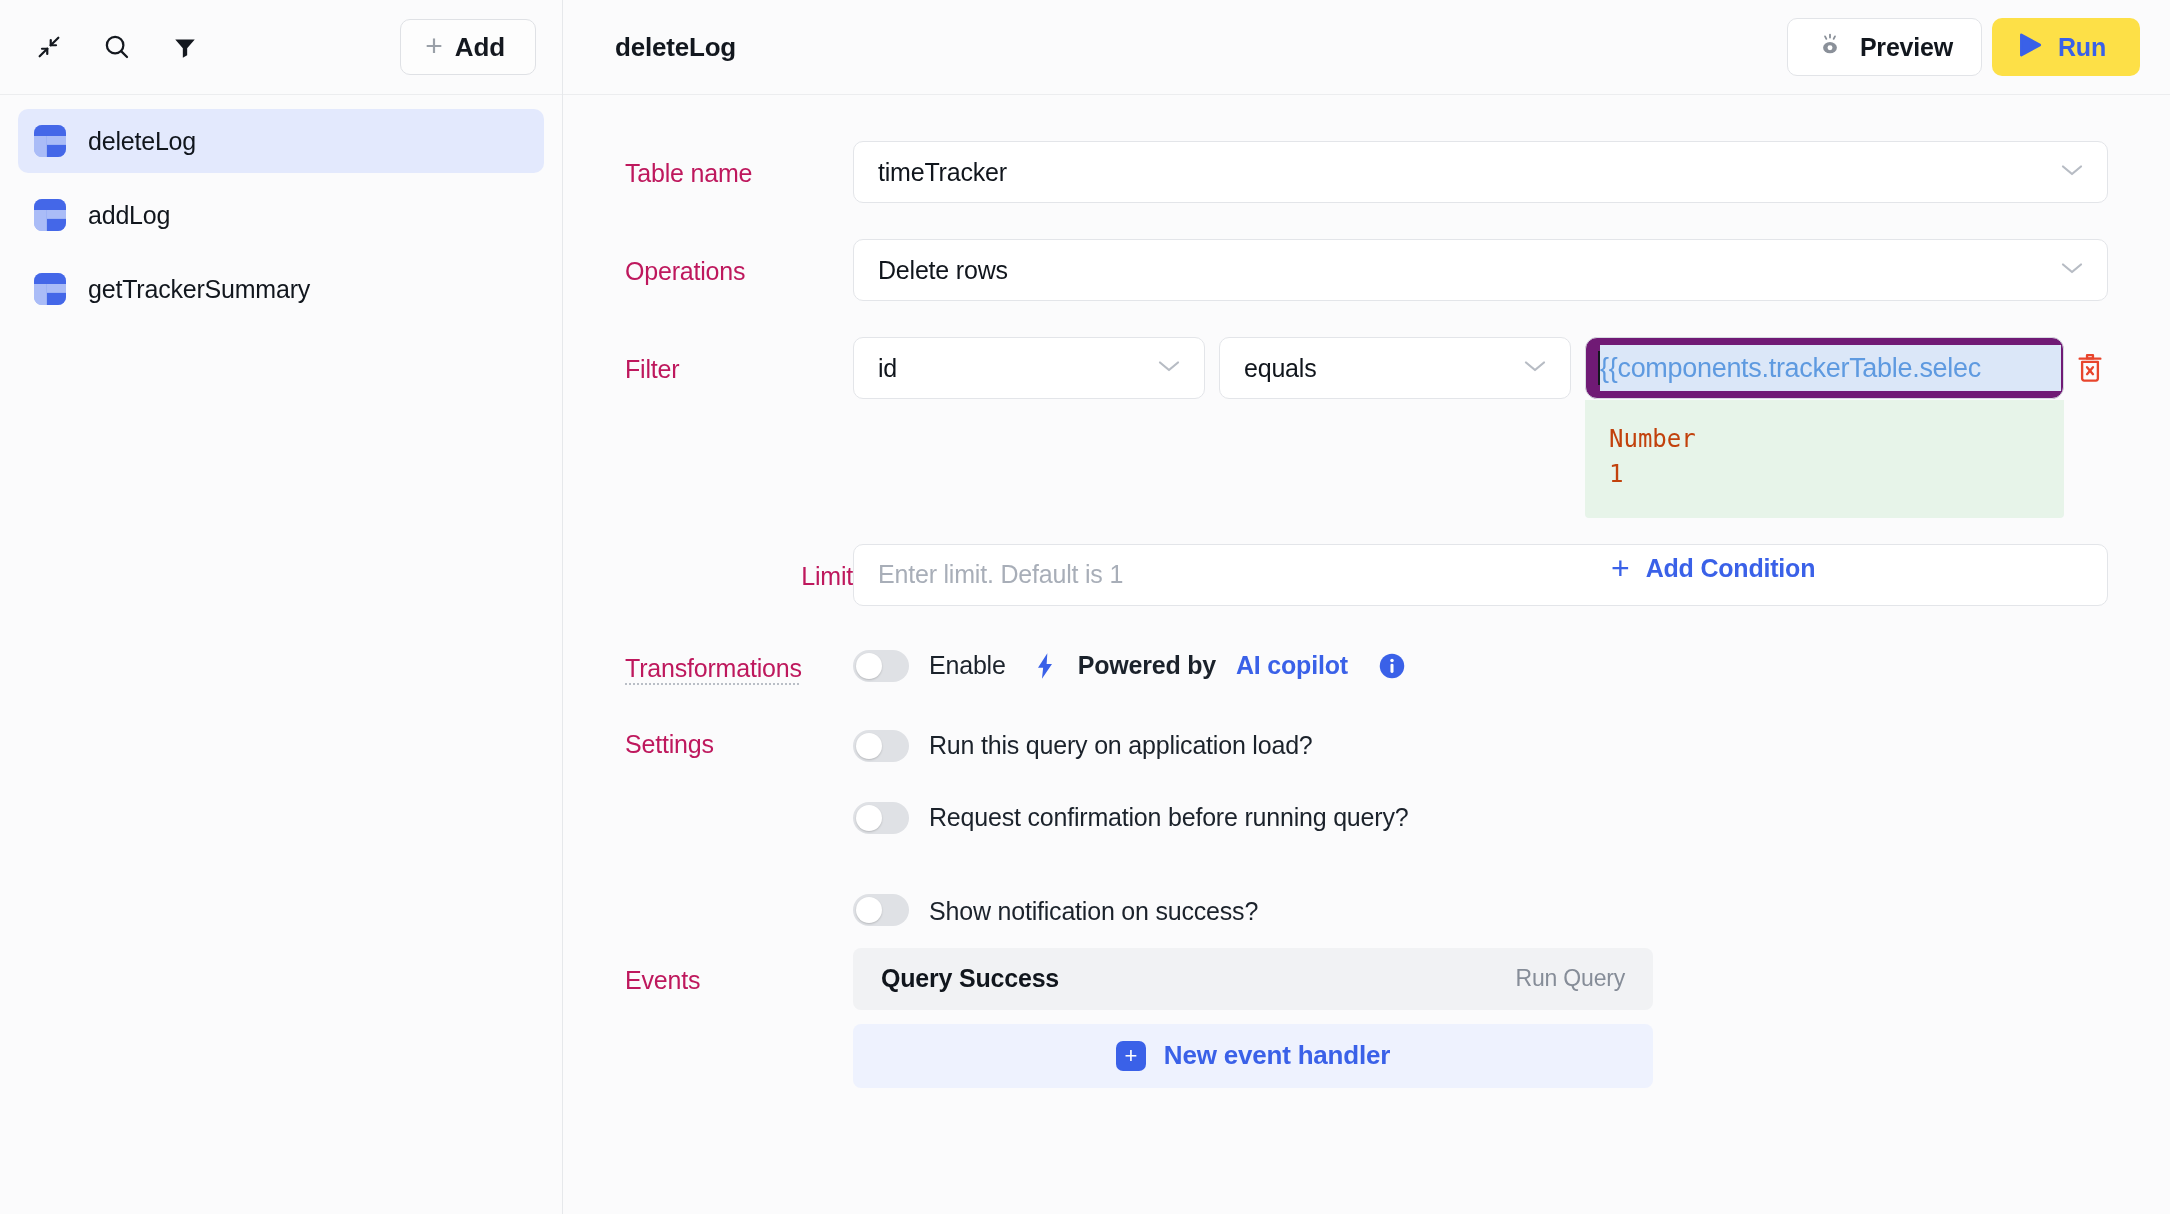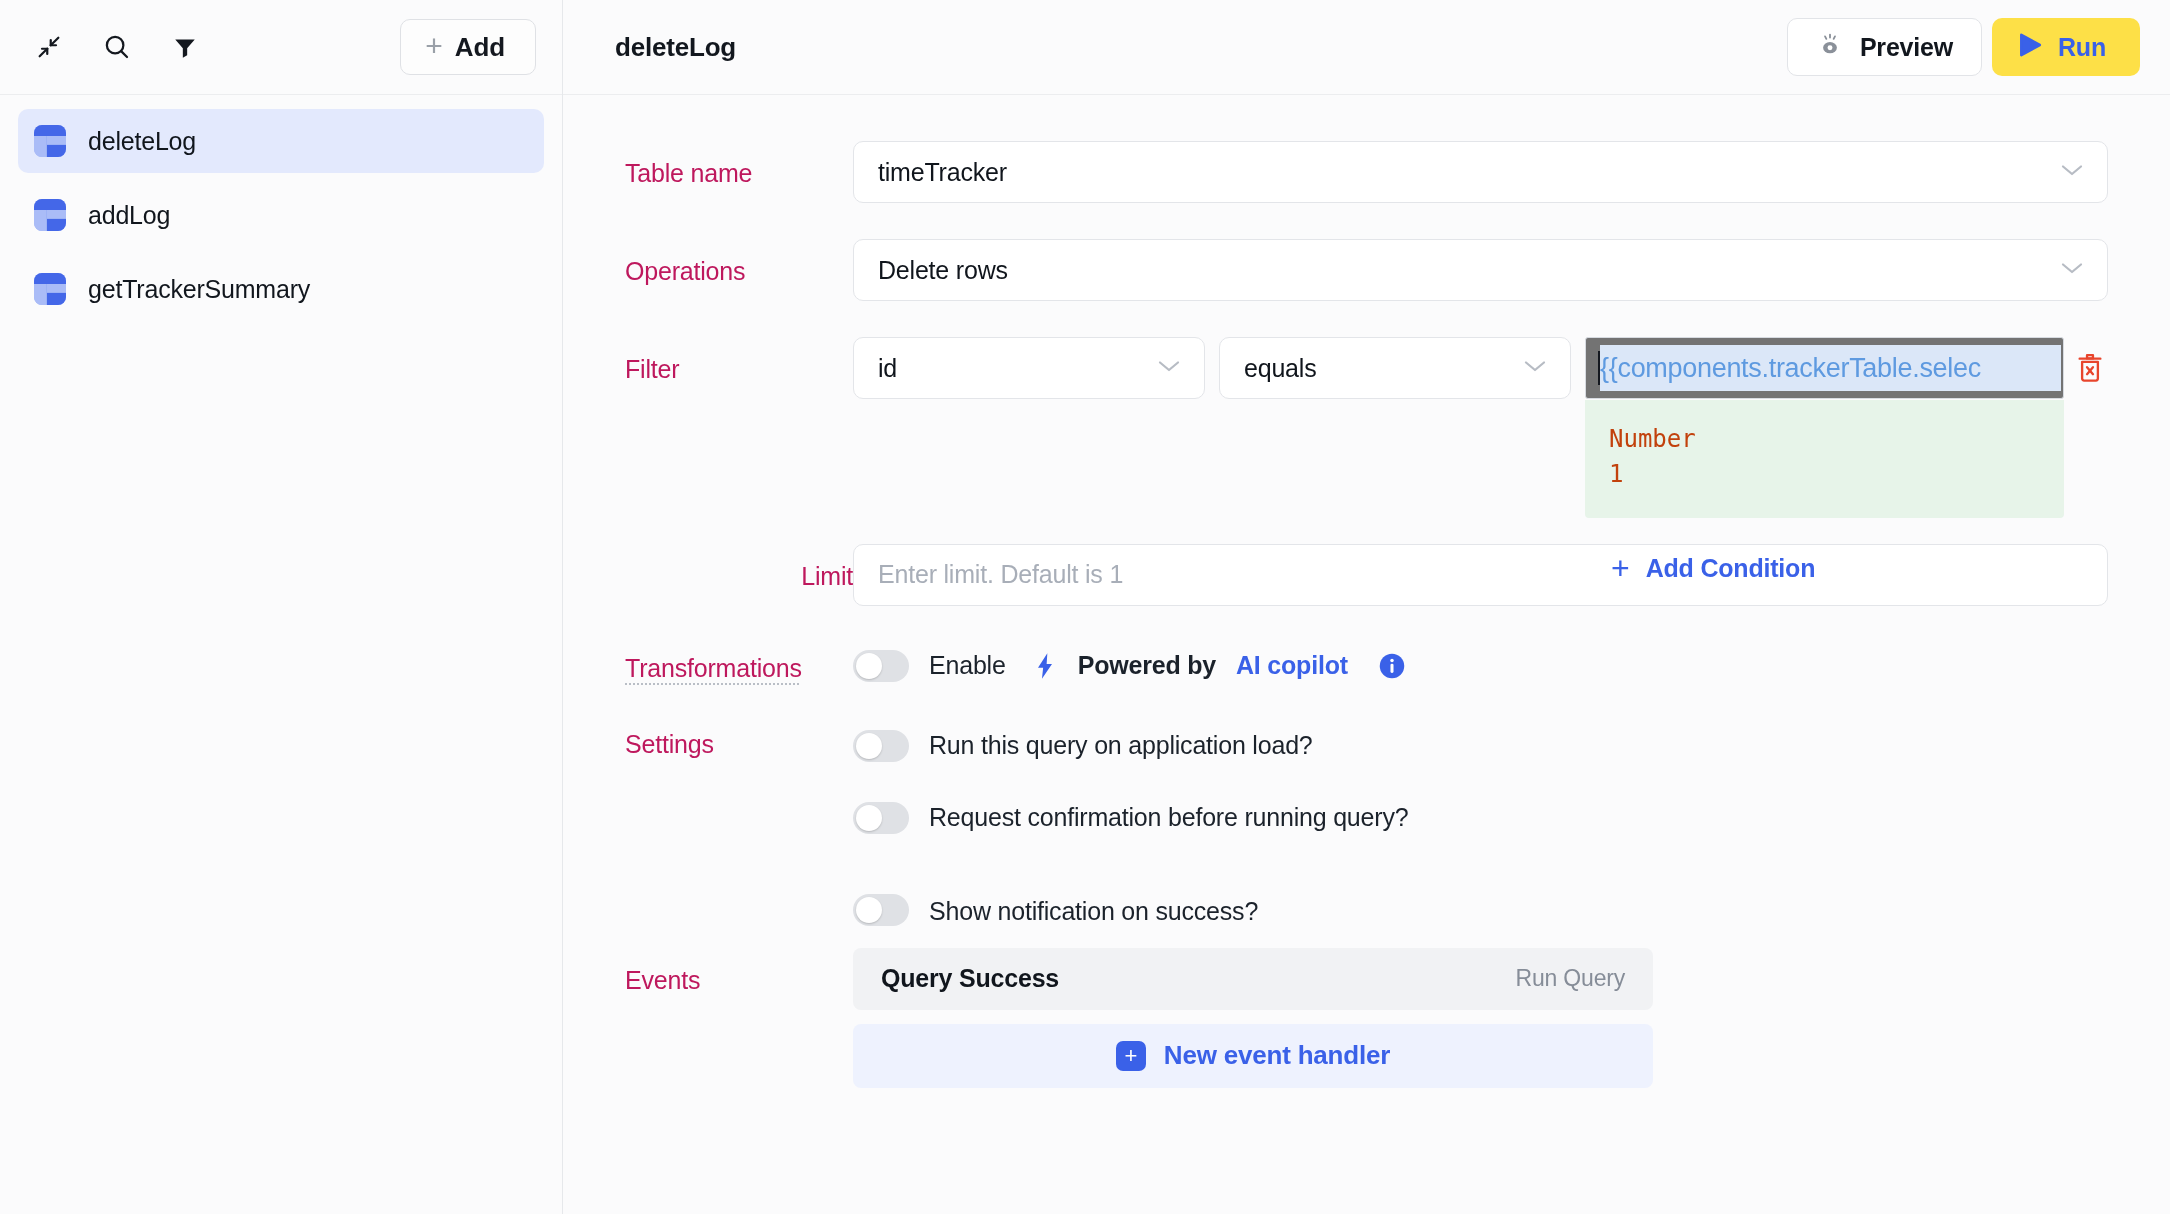--- a/index.html
+++ b/index.html
@@ -229,22 +229,22 @@
     align-items: flex-start;
   }
   .filter-col-a { width: 352px; flex: 0 0 352px; }
   .filter-col-b { width: 352px; flex: 0 0 352px; }
   .filter-col-c { flex: 1; min-width: 0; position: relative; }
   .expr-wrap { display: flex; align-items: flex-start; gap: 8px; }
   .expr-stack { flex: 1; min-width: 0; }
   .expr-field {
     height: 62px;
     border: 1.5px solid #d7dbe1;
-    border-radius: 3px;
-    background: #737373;
+    border-radius: 12px;
+    background: #701a75;
     display: flex;
     align-items: center;
     padding: 0 2px 0 12px;
     overflow: hidden;
     position: relative;
     cursor: text;
   }
   .caret {
     width: 2px; height: 34px; background: #14181f;
     flex: 0 0 2px;

